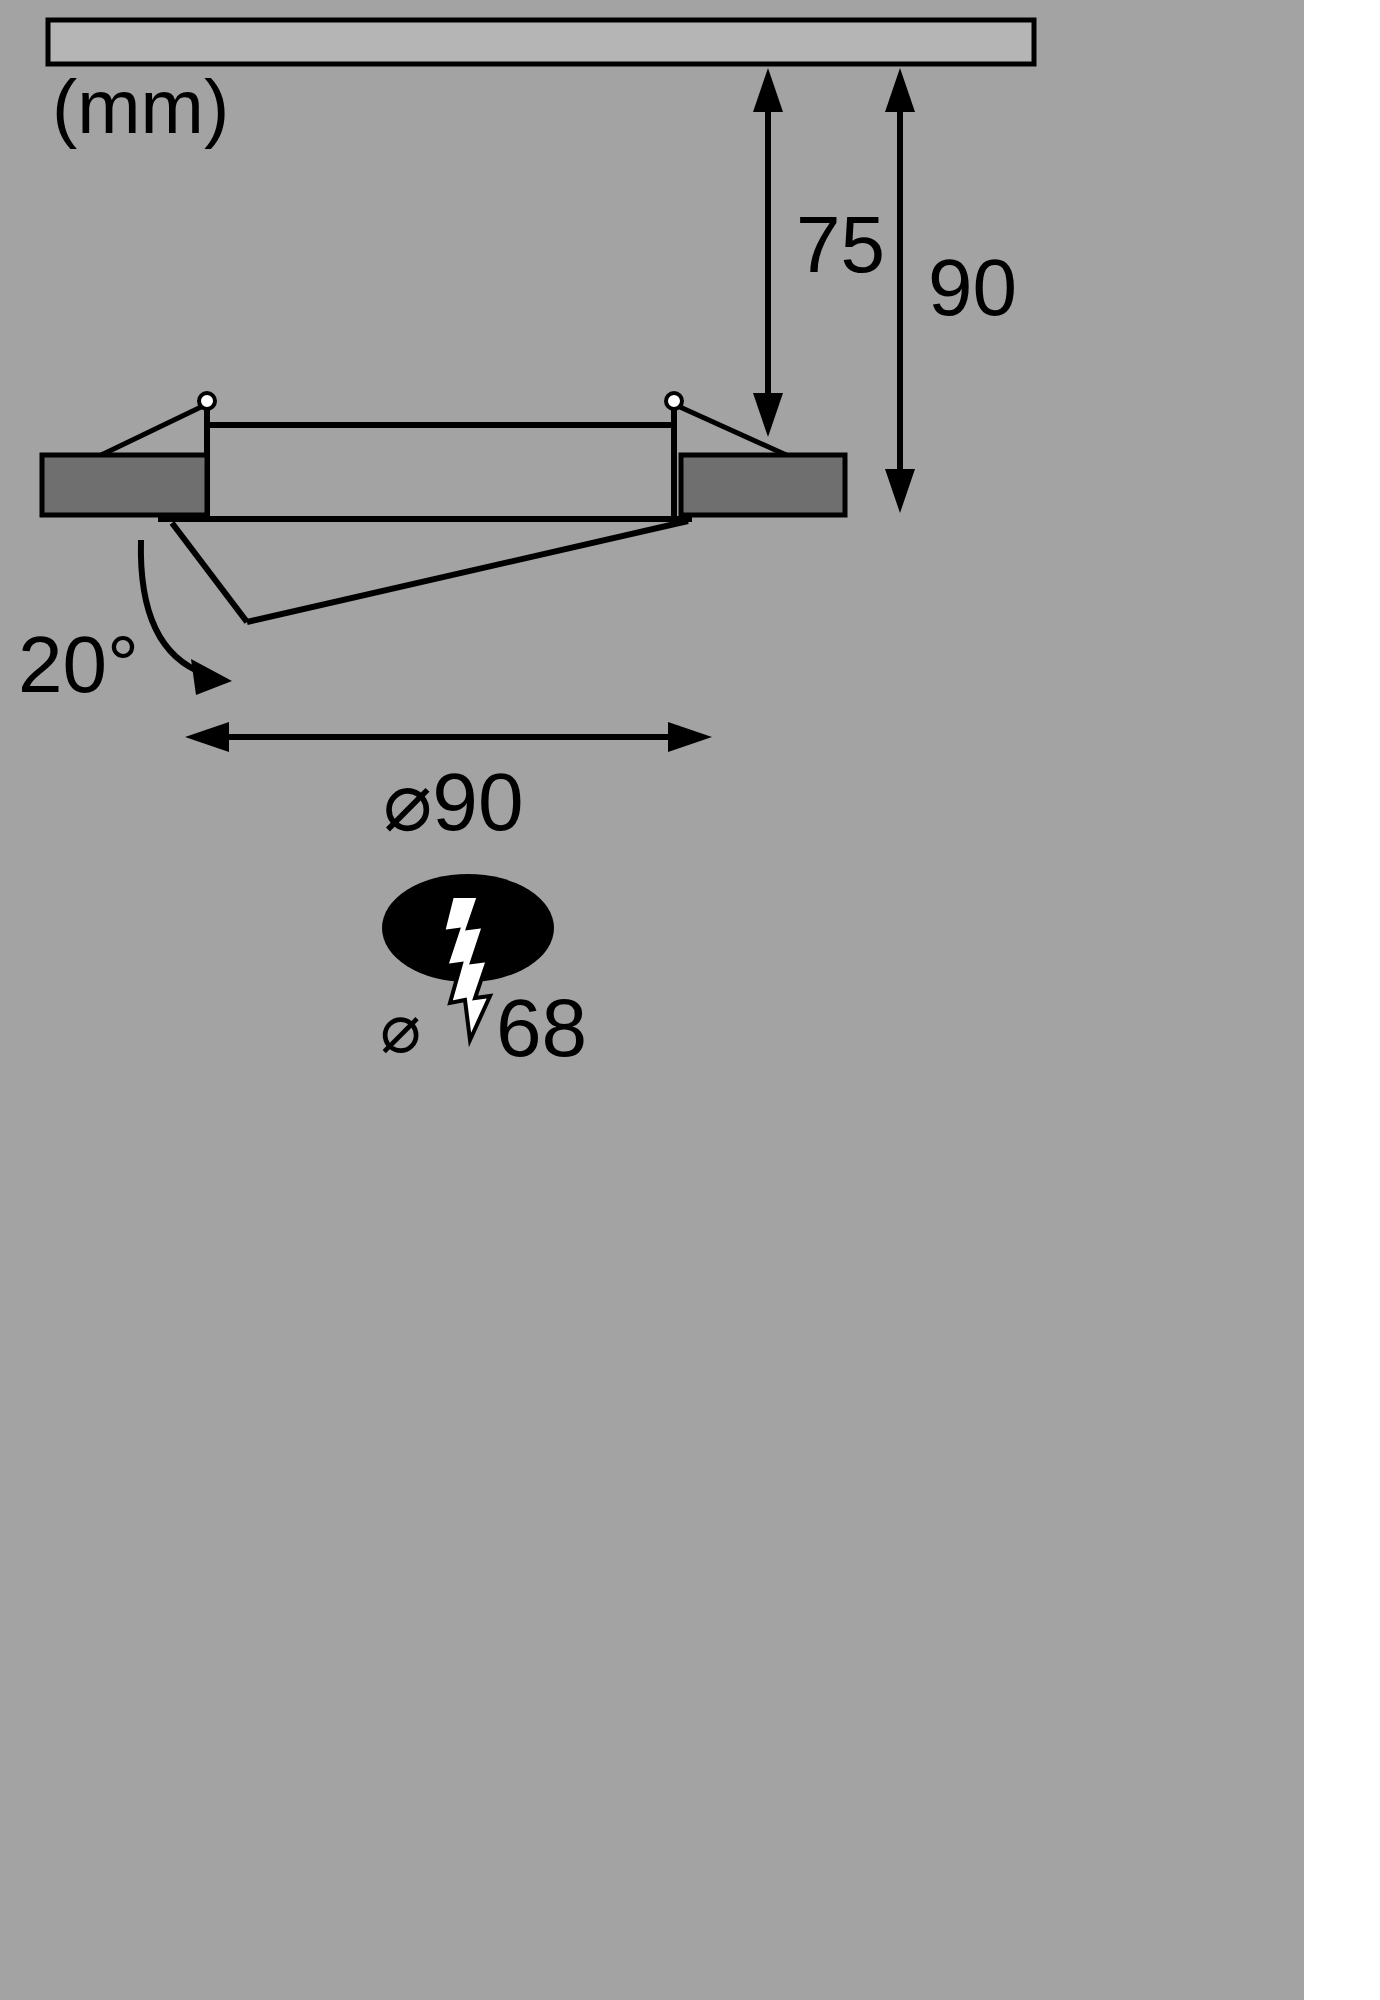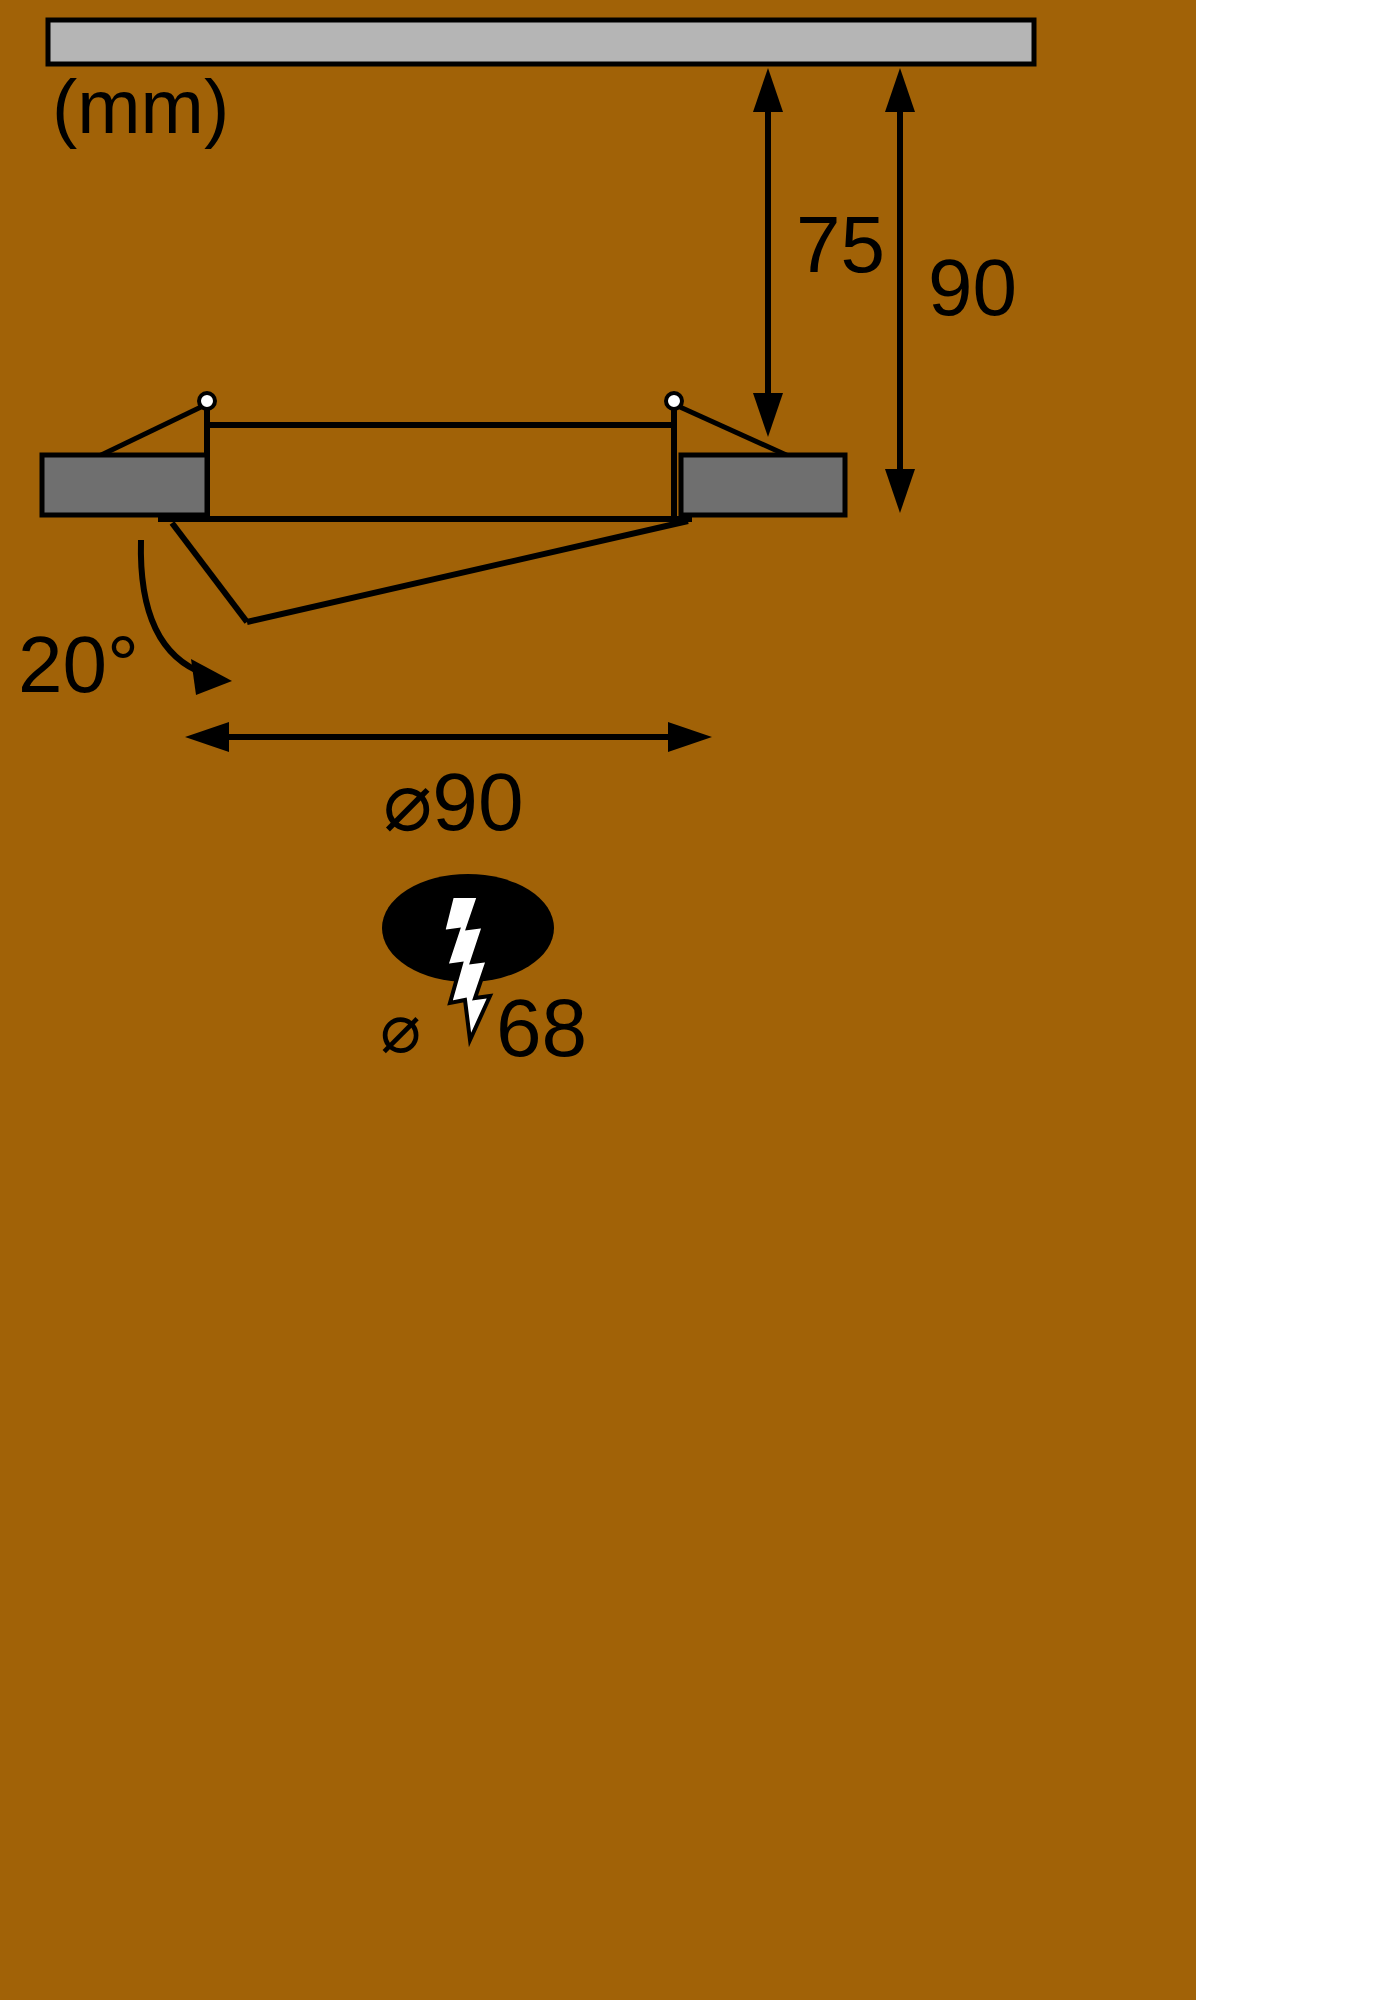--- a/index.html
+++ b/index.html
@@ -2,23 +2,23 @@
 <html><head>
 <meta charset="utf-8">
 <style>
   html, body {
     margin: 0;
     padding: 0;
     background: #ffffff;
   }
   .canvas {
     position: relative;
-    width: 1196px;
+    width: 1304px;
     height: 2000px;
-    background: #a16207;
+    background: #a3a3a3;
     overflow: hidden;
   }
   svg text {
     font-family: "Liberation Sans", "DejaVu Sans", sans-serif;
     fill: #000000;
   }
   .stroke {
     stroke: #000000;
     fill: none;
     stroke-linecap: butt;

